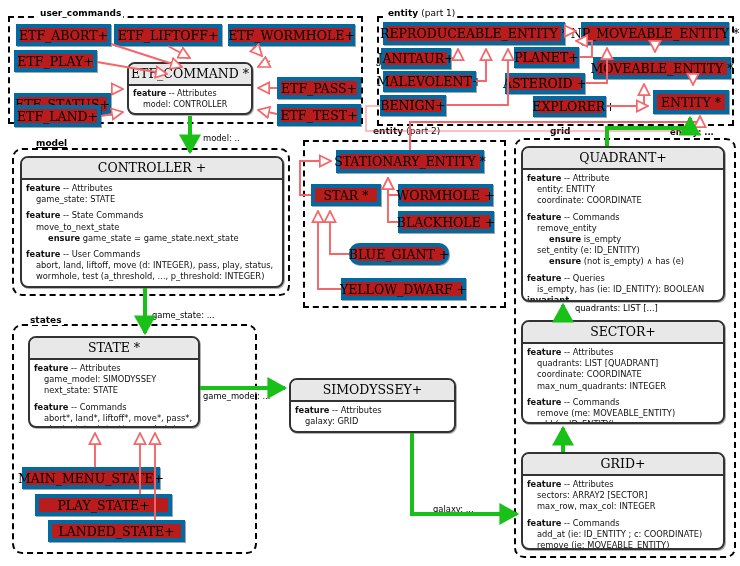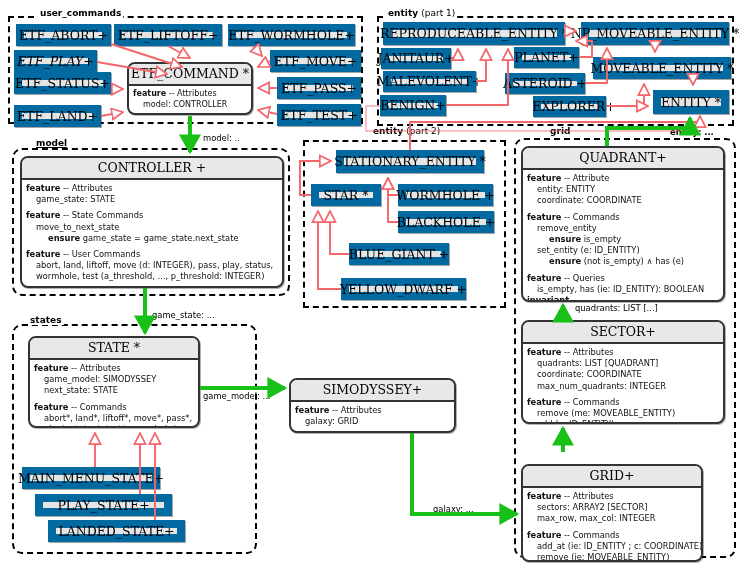--- a/index.html
+++ b/index.html
@@ -8,22 +8,22 @@
   #canvas{position:absolute;left:0;top:0;width:740px;height:566px;}
 
   
   .cluster{position:absolute;border:2px dashed #000;box-sizing:border-box;}
   .cluster.round{border-radius:10px;}
   .cluster-label{position:absolute;font-size:9px;font-weight:bold;color:#000;
         white-space:nowrap;background:#fff;padding:0 2px;}
   .cluster-label .sub{font-weight:normal;}
 
   
-  .cbox{position:absolute;box-sizing:border-box;background:#e5e5e5;
-        border:8px solid #0369a1;display:flex;align-items:center;
+  .cbox{position:absolute;box-sizing:border-box;background:#b91c1c;
+        border:4px solid #0369a1;display:flex;align-items:center;
         justify-content:center;font-family:"DejaVu Serif", serif;
         font-size:12.5px;color:#000;white-space:nowrap;
         box-shadow:1px 1px 0 rgba(0,0,0,.35);}
 
   
   .dbox{position:absolute;box-sizing:border-box;background:#fff;
         border:2px solid #333;border-radius:8px;overflow:hidden;
         box-shadow:1px 1px 0 rgba(0,0,0,.3);}
   .dbox > .hdr{background:#e8e8e8;border-bottom:2px solid #333;
         text-align:center;font-family:"DejaVu Serif", serif;
@@ -66,24 +66,23 @@
   <div class="cluster round" style="left:514px;top:138px;width:222px;height:420px;"></div>
   <div class="cluster-label" style="left:548px;top:126px;"><span>grid</span></div>
 
   <div class="cluster round" style="left:12px;top:324px;width:245px;height:230px;"></div>
   <div class="cluster-label" style="left:28px;top:315px;"><span>states</span></div>
 
   <div class="cbox" style="left:16px;top:24px;width:95px;height:22px;">ETF_ABORT+</div>
   <div class="cbox" style="left:114px;top:24px;width:108px;height:22px;">ETF_LIFTOFF+</div>
   <div class="cbox" style="left:228px;top:24px;width:127px;height:22px;">ETF_WORMHOLE+</div>
 
-  <div class="cbox" style="left:14px;top:50px;width:83px;height:22px;font-style:italic;">ETF_PLAY+</div>
-  <div class="cbox" style="left:270px;top:50px;width:91px;height:22px;">ETF_MOVE+</div>
-
-  <div class="cbox" style="left:14px;top:72px;width:97px;height:22px;">ETF_STATUS+</div>
+  <div class="cbox" style="left:14px;top:50px;width:83px;height:22px;">ETF_PLAY+</div>
+
+  <div class="cbox" style="left:14px;top:93px;width:97px;height:22px;">ETF_STATUS+</div>
   <div class="cbox" style="left:277px;top:77px;width:84px;height:22px;">ETF_PASS+</div>
 
   <div class="cbox" style="left:14px;top:105px;width:87px;height:22px;">ETF_LAND+</div>
   <div class="cbox" style="left:277px;top:104px;width:84px;height:22px;">ETF_TEST+</div>
 
   <div class="dbox small" style="left:127px;top:62px;width:126px;height:53px;">
     <div class="hdr">ETF_COMMAND *</div>
     <div class="body">
       <div class="fgrp">
         <div class="fline"><span class="kw">feature</span><span> -- Attributes</span></div>
@@ -123,21 +122,21 @@
         <div class="fline ind1">abort, land, liftoff, move (d: INTEGER), pass, play, status,</div>
         <div class="fline ind1">wormhole, test (a_threshold, ..., p_threshold: INTEGER)</div>
       </div>
     </div>
   </div>
 
   <div class="cbox" style="left:336px;top:150px;width:148px;height:23px;">STATIONARY_ENTITY *</div>
   <div class="cbox" style="left:311px;top:184px;width:70px;height:22px;">STAR *</div>
   <div class="cbox" style="left:398px;top:184px;width:95px;height:22px;">WORMHOLE +</div>
   <div class="cbox" style="left:398px;top:211px;width:96px;height:22px;">BLACKHOLE +</div>
-  <div class="cbox" style="left:349px;top:243px;width:100px;height:22px;">BLUE_GIANT +</div>
+  <div class="cbox" style="left:349px;top:243px;width:100px;height:22px;border-radius:10px;">BLUE_GIANT +</div>
   <div class="cbox" style="left:341px;top:278px;width:125px;height:22px;">YELLOW_DWARF +</div>
 
   <div class="dbox" style="left:521px;top:146px;width:204px;height:156px;">
     <div class="hdr">QUADRANT+</div>
     <div class="body">
       <div class="fgrp">
         <div class="fline"><span class="kw">feature</span><span> -- Attribute</span></div>
         <div class="fline ind1">entity: ENTITY</div>
         <div class="fline ind1">coordinate: COORDINATE</div>
       </div>
@@ -167,21 +166,21 @@
         <div class="fline ind1">max_num_quadrants: INTEGER</div>
       </div>
       <div class="fgrp">
         <div class="fline"><span class="kw">feature</span><span> -- Commands</span></div>
         <div class="fline ind1">remove (me: MOVEABLE_ENTITY)</div>
         <div class="fline ind1">add (e: ID_ENTITY)</div>
       </div>
     </div>
   </div>
 
-  <div class="dbox" style="left:521px;top:464px;width:182px;height:98px;">
+  <div class="dbox" style="left:521px;top:452px;width:204px;height:98px;">
     <div class="hdr">GRID+</div>
     <div class="body">
       <div class="fgrp">
         <div class="fline"><span class="kw">feature</span><span> -- Attributes</span></div>
         <div class="fline ind1">sectors: ARRAY2 [SECTOR]</div>
         <div class="fline ind1">max_row, max_col: INTEGER</div>
       </div>
       <div class="fgrp">
         <div class="fline"><span class="kw">feature</span><span> -- Commands</span></div>
         <div class="fline ind1">add_at (ie: ID_ENTITY ;  c: COORDINATE)</div>

